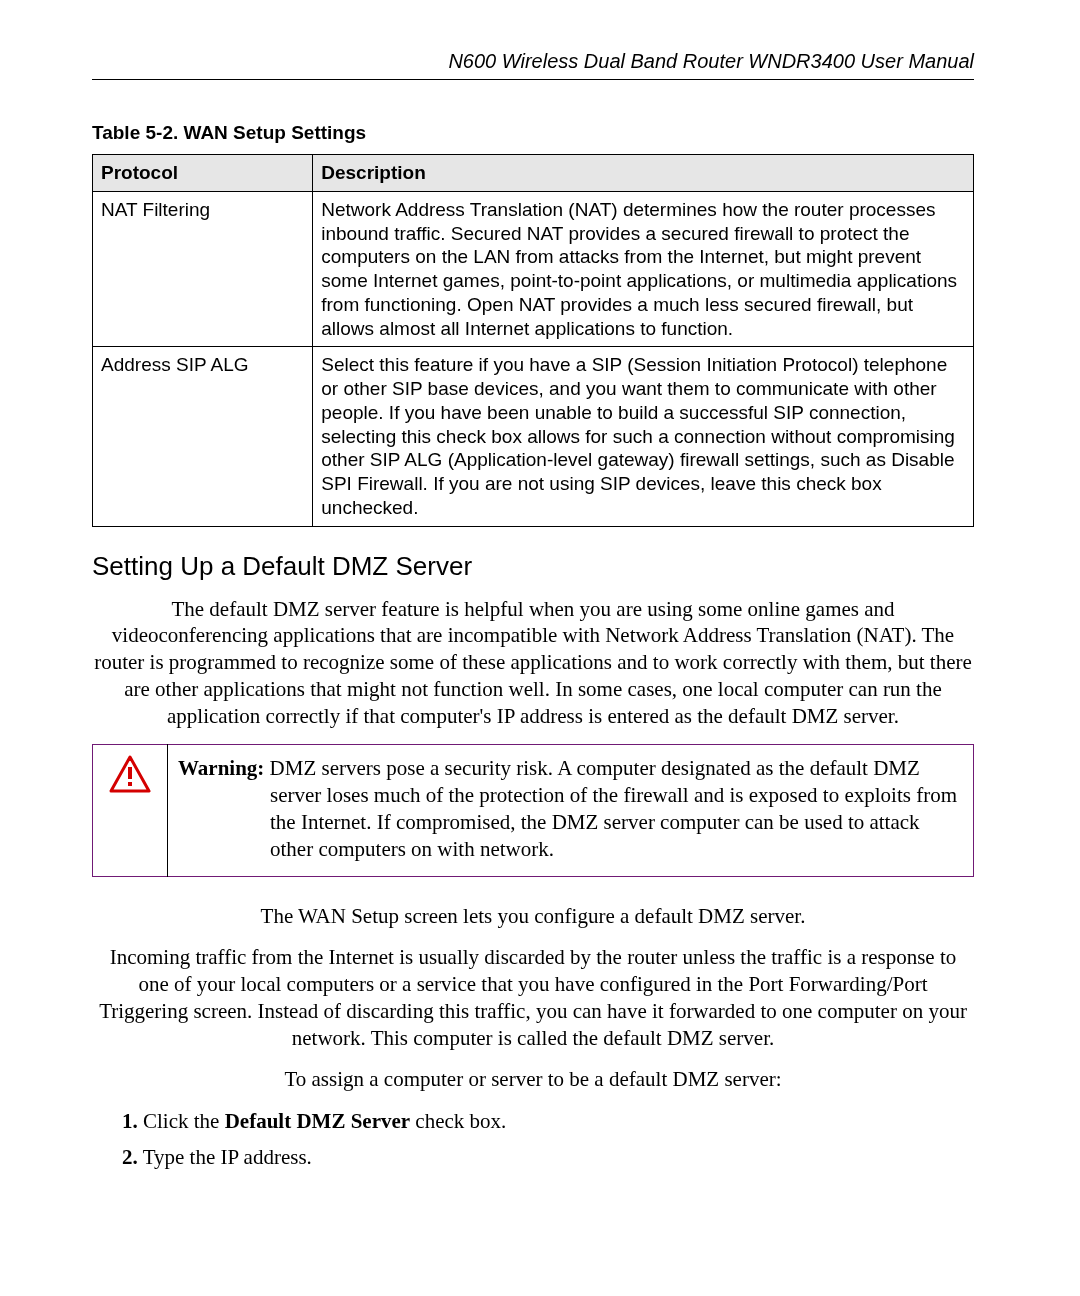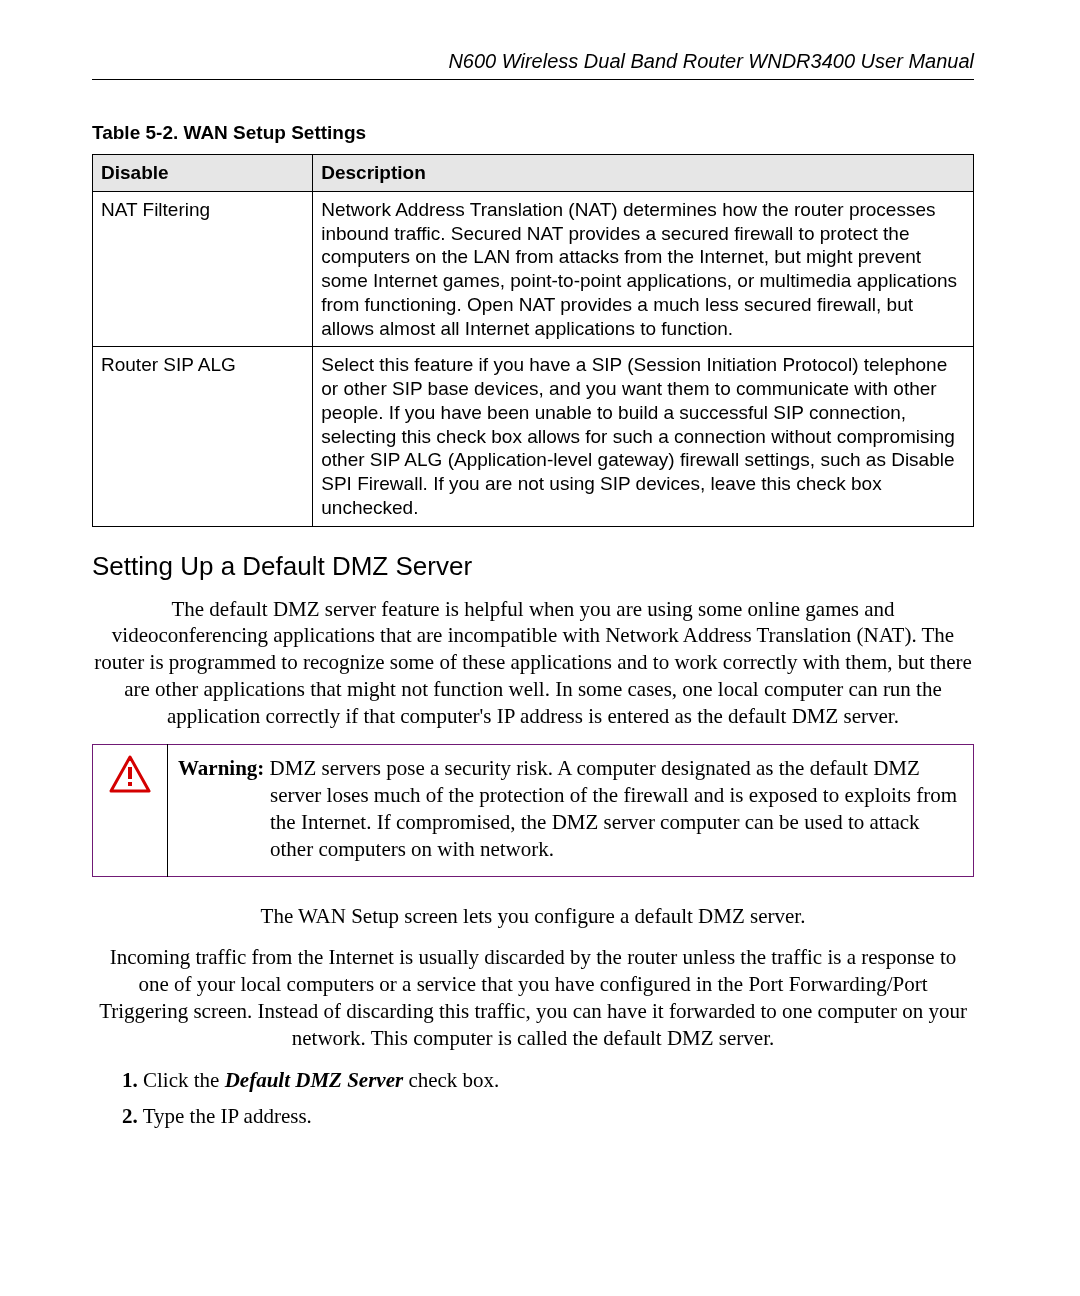--- a/index.html
+++ b/index.html
@@ -114,49 +114,49 @@
     display: flex;
     justify-content: space-between;
   }
   .footer-version {
     font-family: Arial, Helvetica, sans-serif;
     font-style: italic;
     font-size: 19px;
     text-align: center;
     margin-top: 16px;
   }
-  .bold { font-weight: bold; font-style: italic; }
+  .bold { font-weight: bold; }
 </style>
 </head>
 <body>
 
 <div class="page">
   <div class="header-title">N600 Wireless Dual Band Router WNDR3400 User Manual</div>
   <hr class="rule">
 
   <div class="table-caption">Table 5-2.  WAN Setup Settings</div>
 
   <table class="settings">
     <colgroup>
         <col class="c1">
         <col class="c2">
       </colgroup>
     <thead>
       <tr>
-        <th>Disable</th>
+        <th>Protocol</th>
         <th>Description</th>
       </tr>
     </thead>
     <tbody>
       <tr>
         <td>NAT Filtering</td>
         <td>Network Address Translation (NAT) determines how the router processes inbound traffic. Secured NAT provides a secured firewall to protect the computers on the LAN from attacks from the Internet, but might prevent some Internet games, point-to-point applications, or multimedia applications from functioning. Open NAT provides a much less secured firewall, but allows almost all Internet applications to function.</td>
       </tr>
       <tr>
-        <td>Router SIP ALG</td>
+        <td>Address SIP ALG</td>
         <td>Select this feature if you have a SIP (Session Initiation Protocol) telephone or other SIP base devices, and you want them to communicate with other people. If you have been unable to build a successful SIP connection, selecting this check box allows for such a connection without compromising other SIP ALG (Application-level gateway) firewall settings, such as Disable SPI Firewall. If you are not using SIP devices, leave this check box unchecked.</td>
       </tr>
     </tbody>
   </table>
 
   <h2 class="section">Setting Up a Default DMZ Server</h2>
 
   <p class="body">The default DMZ server feature is helpful when you are using some online games and videoconferencing applications that are incompatible with Network Address Translation (NAT). The router is programmed to recognize some of these applications and to work correctly with them, but there are other applications that might not function well. In some cases, one local computer can run the application correctly if that computer's IP address is entered as the default DMZ server.</p>
 
   <table class="warning-box">
@@ -176,20 +176,21 @@
           <span class="label">Warning:</span><span> DMZ servers pose a security risk. A computer designated as the default DMZ</span>
           <span class="warning-continuation">server loses much of the protection of the firewall and is exposed to exploits from the Internet. If compromised, the DMZ server computer can be used to attack other computers on with network.</span>
         </div>
       </td>
     </tr>
   </tbody>
     </table>
 
   <p class="body">The WAN Setup screen lets you configure a default DMZ server.</p>
   <p class="body">Incoming traffic from the Internet is usually discarded by the router unless the traffic is a response to one of your local computers or a service that you have configured in the Port Forwarding/Port Triggering screen. Instead of discarding this traffic, you can have it forwarded to one computer on your network. This computer is called the default DMZ server.</p>
+  <p class="body">To assign a computer or server to be a default DMZ server:</p>
 
   <ol class="steps">
     <li>
       <span class="num">1.</span>
       <span>Click the </span><span class="bold">Default DMZ Server</span><span> check box.</span>
     </li>
     <li>
       <span class="num">2.</span>
       <span>Type the IP address.</span><span class="bold"></span><span></span>
     </li>

